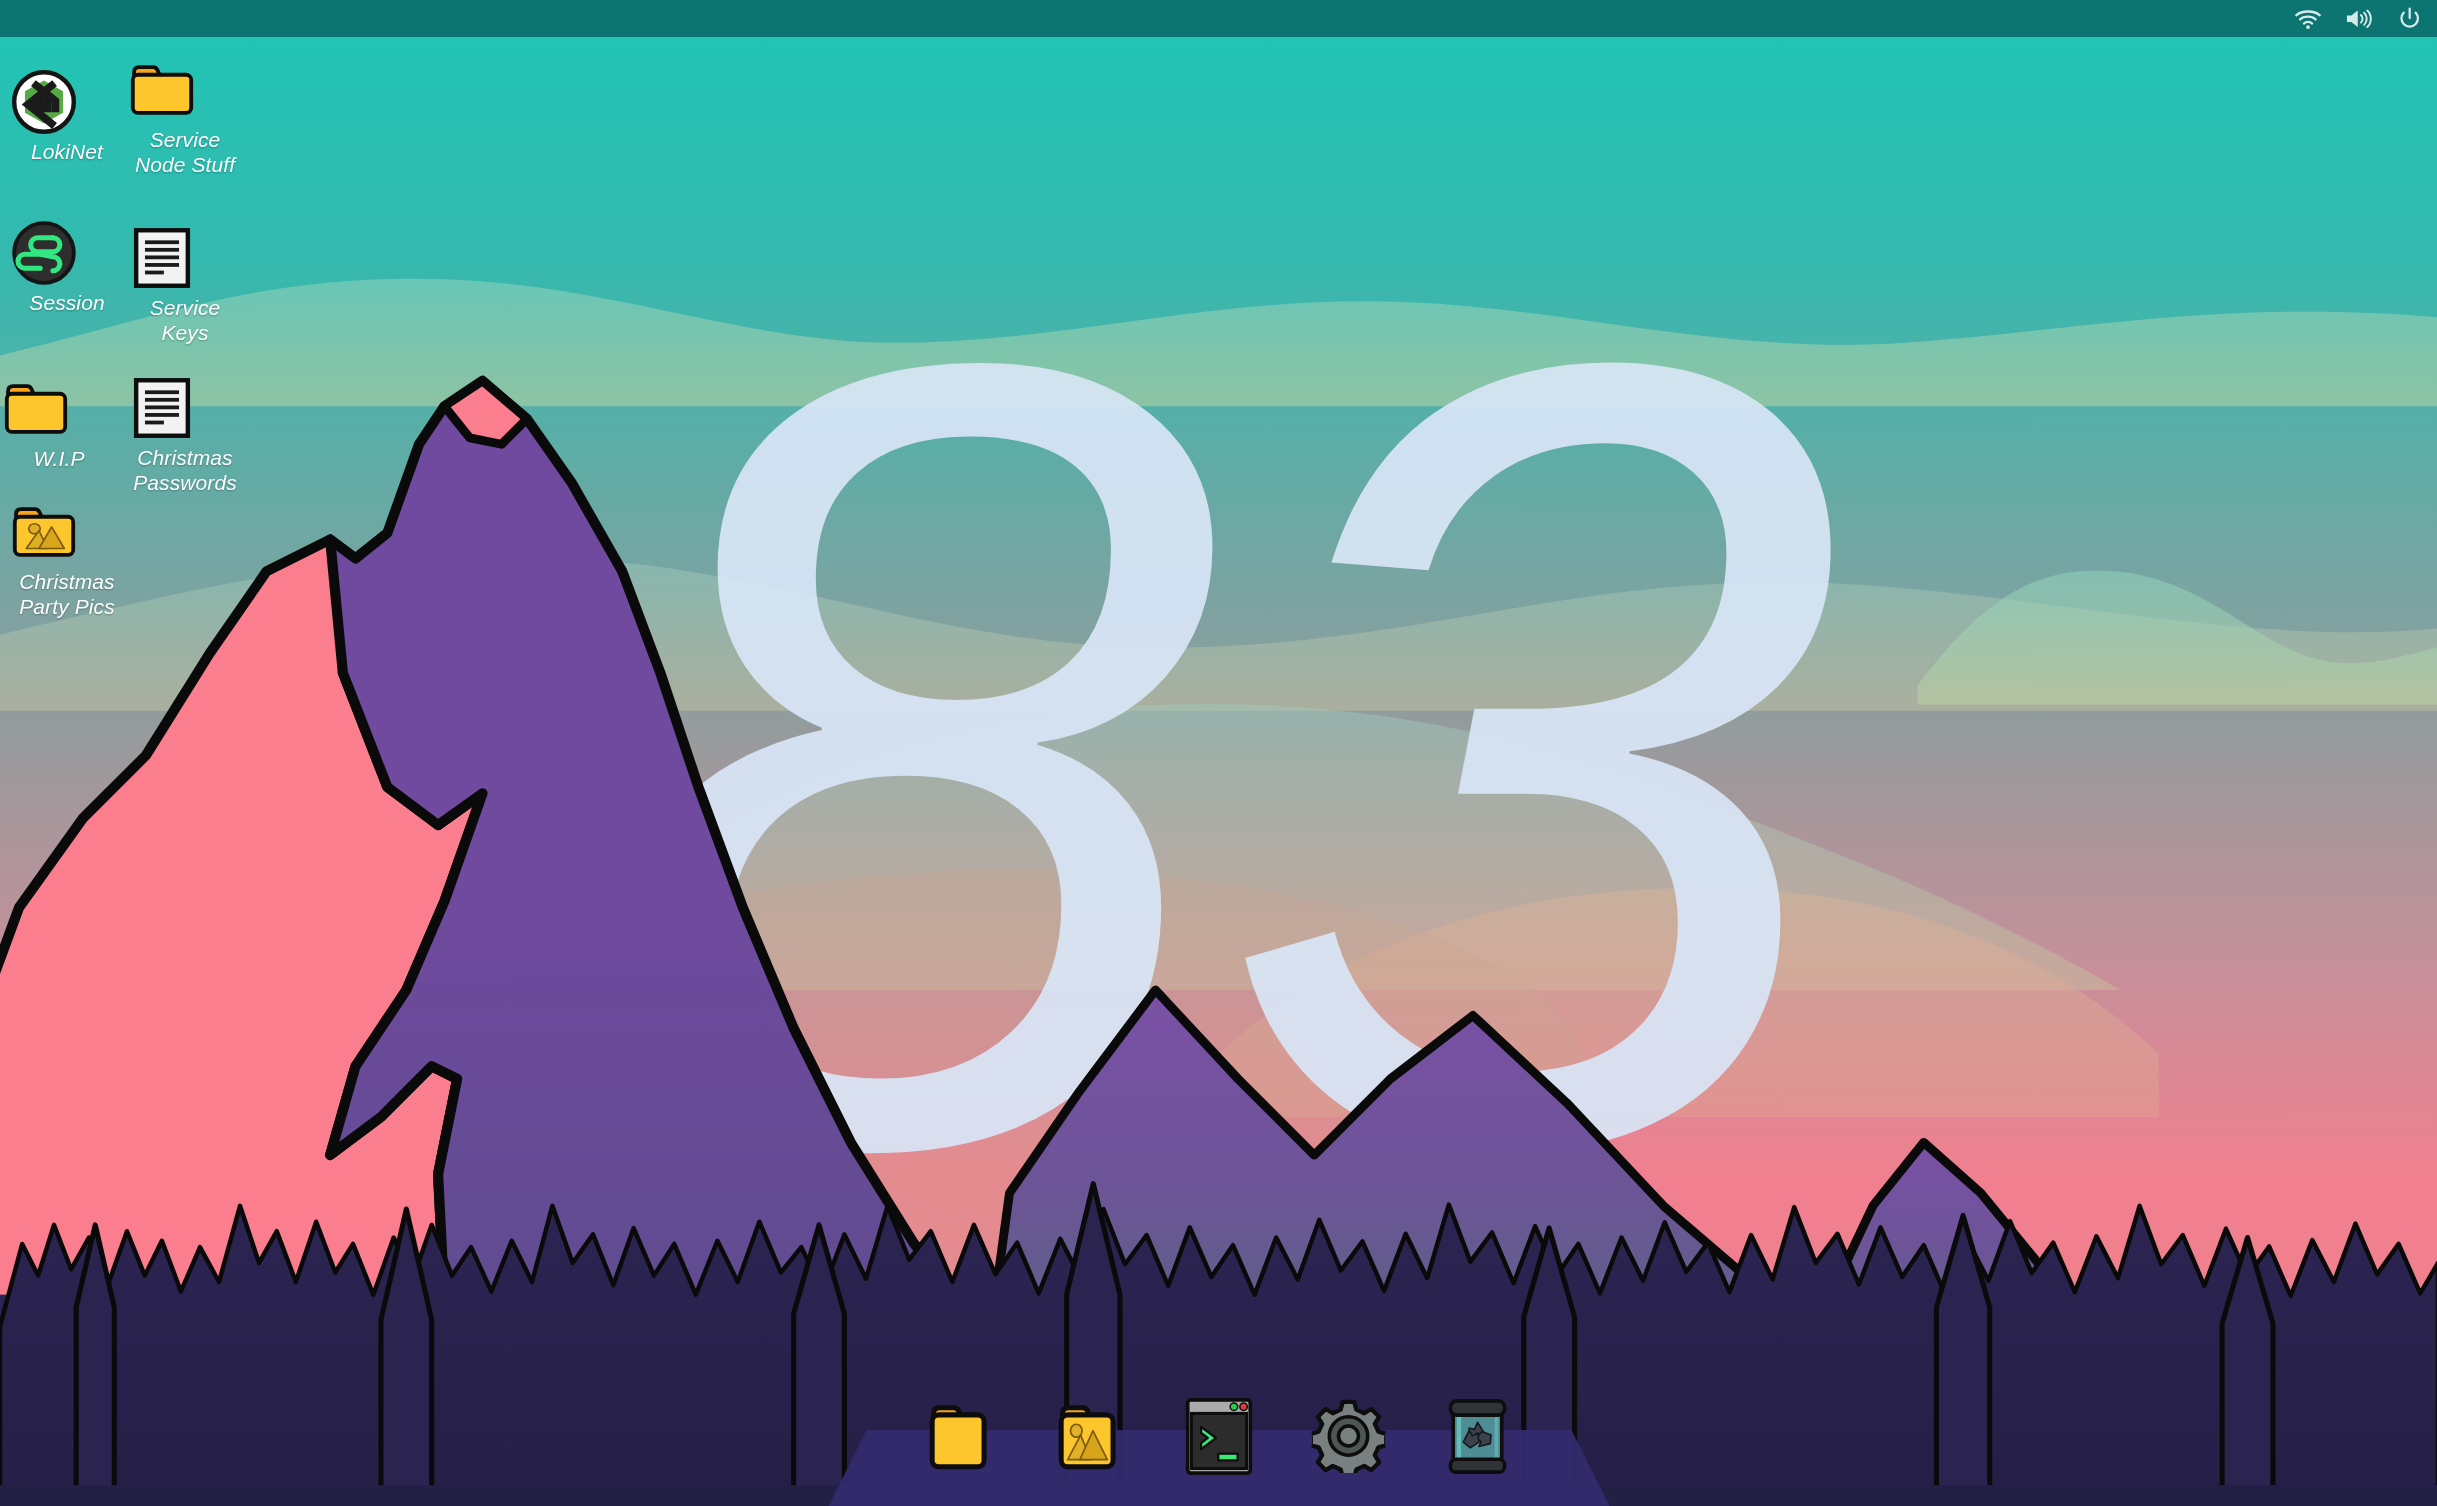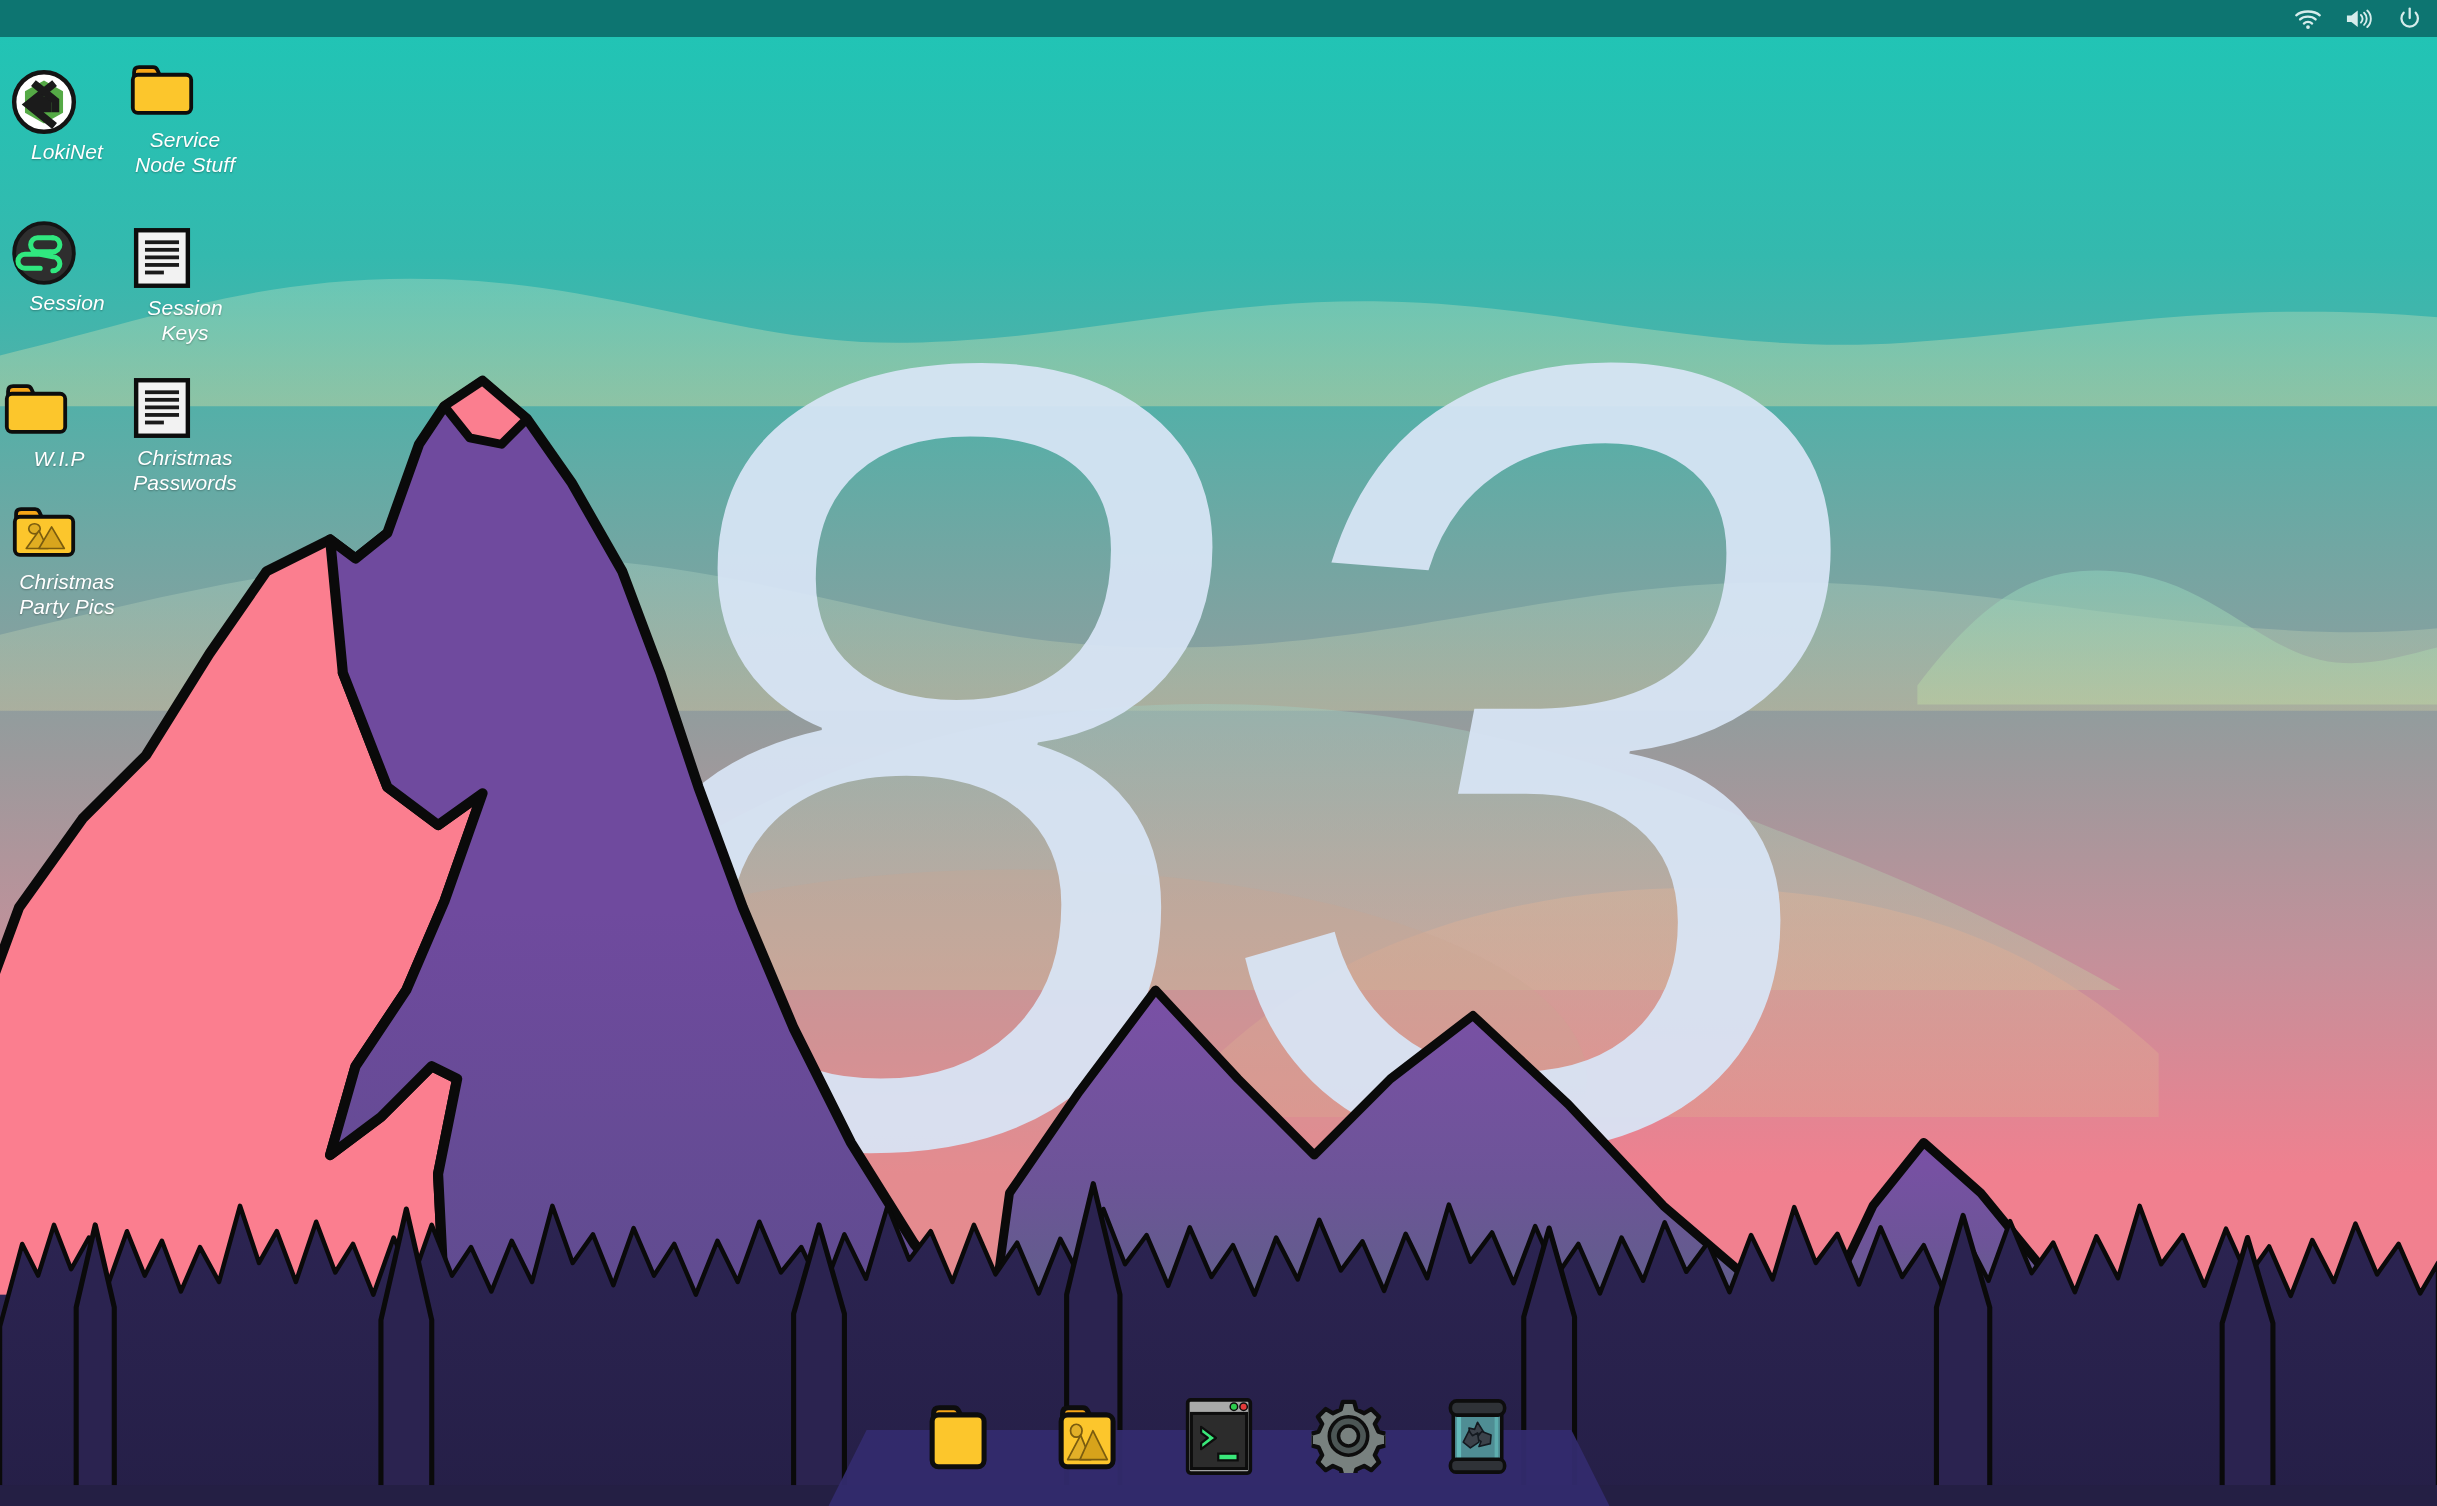--- a/index.html
+++ b/index.html
@@ -257,21 +257,21 @@
             <rect x="5" y="5" width="82" height="88" fill="#f2f2f2" stroke="#0d0d0d" stroke-width="7"></rect>
             <g fill="#1a1a1a">
               <rect x="19" y="21" width="54" height="6"></rect>
               <rect x="19" y="33" width="54" height="6"></rect>
               <rect x="19" y="45" width="54" height="6"></rect>
               <rect x="19" y="57" width="54" height="6"></rect>
               <rect x="19" y="69" width="30" height="6"></rect>
             </g>
           </svg>
         </span>
-        <span class="lbl">Session Keys</span>
+        <span class="lbl">Service Keys</span>
       </div>
     </div>
 
     <div class="slot s-wip">
       <div class="dicon">
         <span class="glyph">
           <svg width="66" height="56" viewBox="0 0 104 88" xmlns="http://www.w3.org/2000/svg">
             <path d="M8 16 q0-8 8-8 h22 q5 0 7 5 l4 9 H8 Z" fill="#f7a617" stroke="#0d0d0d" stroke-width="6" stroke-linejoin="round"></path>
             <rect x="6" y="20" width="92" height="60" rx="8" fill="#fcc62c" stroke="#0d0d0d" stroke-width="6"></rect>
           </svg>

